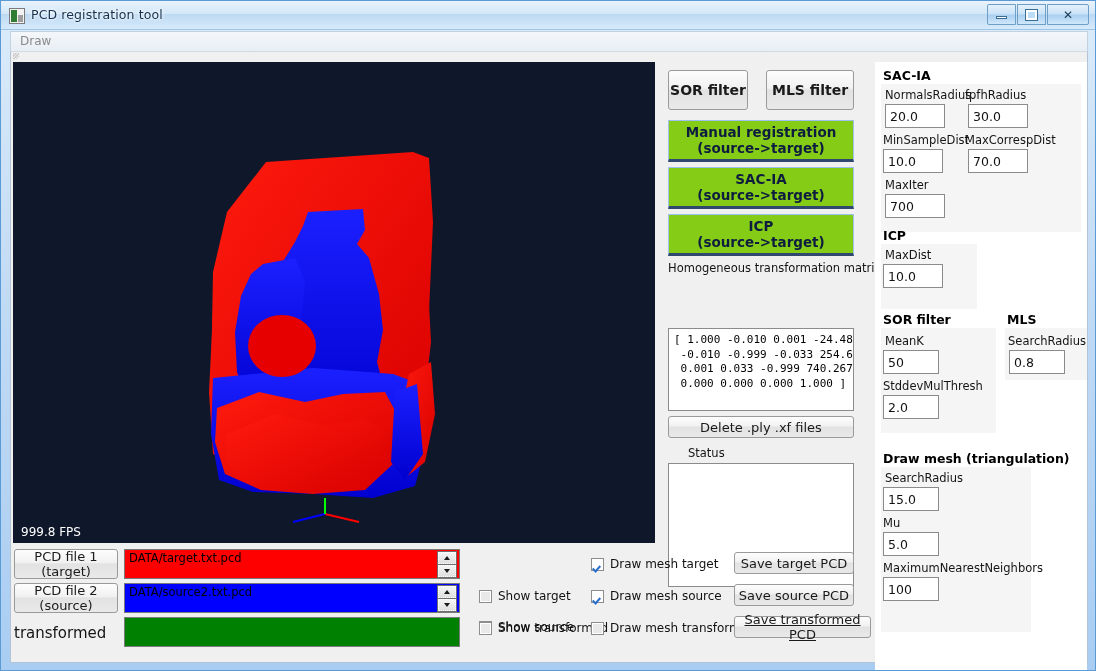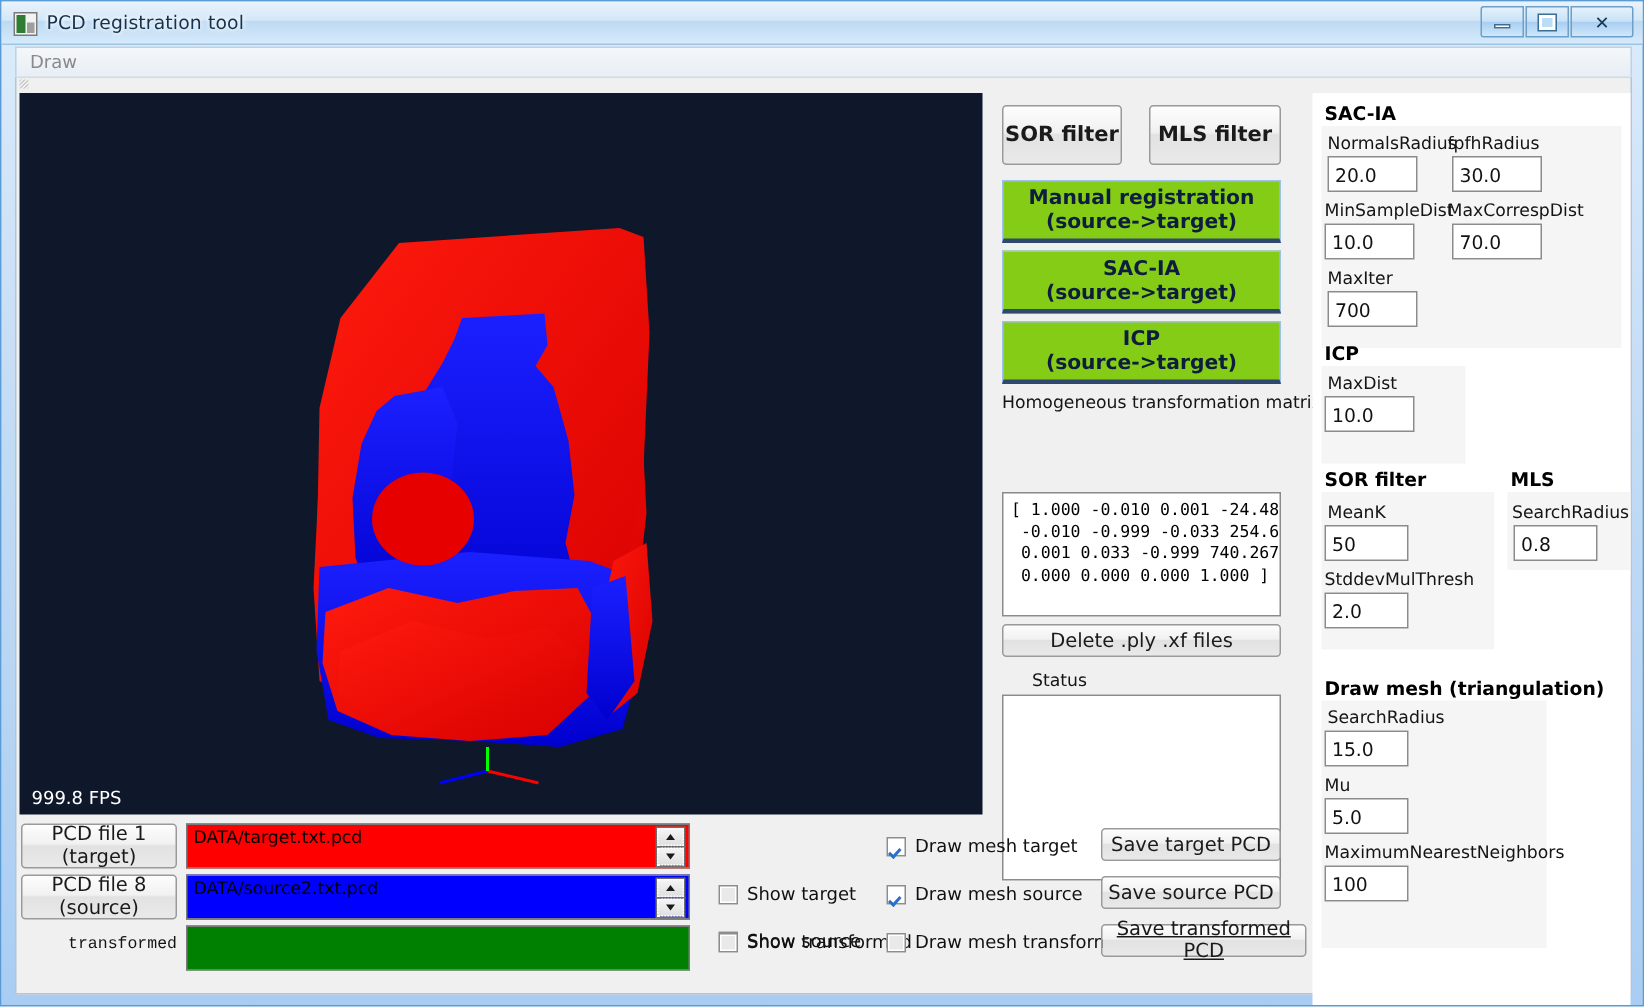--- a/index.html
+++ b/index.html
@@ -300,32 +300,32 @@
     <div class="colorbar" style="left:113px; top:497px; width:336px; height:30px; background:#fe0000;">
       <div class="path">DATA/target.txt.pcd</div>
       <div class="spin up" style="top:1px;">
           <span class="ar"></span>
         </div>
       <div class="spin down" style="top:14px;">
           <span class="ar"></span>
         </div>
     </div>
 
-    <div class="btn" style="left:3px; top:531px; width:104px; height:30px;">PCD file 8 (source)</div>
+    <div class="btn" style="left:3px; top:531px; width:104px; height:30px;">PCD file 2 (source)</div>
     <div class="colorbar" style="left:113px; top:531px; width:336px; height:30px; background:#0000fe;">
       <div class="path">DATA/source2.txt.pcd</div>
       <div class="spin up" style="top:1px;">
           <span class="ar"></span>
         </div>
       <div class="spin down" style="top:14px;">
           <span class="ar"></span>
         </div>
     </div>
 
-    <div class="lbl" style="left:3px; top:572px; width:104px; text-align:right; font-size:11px;font-family:Liberation Mono, monospace;">transformed</div>
+    <div class="lbl" style="left:3px; top:572px; width:104px; text-align:left; font-size:15px;">transformed</div>
     <div class="colorbar" style="left:113px; top:565px; width:336px; height:30px; background:#008000;">
       <div class="path"></div>
     </div>
 
     <div class="cbrow" style="left:468px; top:505px;margin-top:32px;">
       <span class="cbox off"></span>
       <span class="cblabel">Show target</span>
     </div>
     <div class="cbrow" style="left:468px; top:568px;">
       <span class="cbox off"></span>

